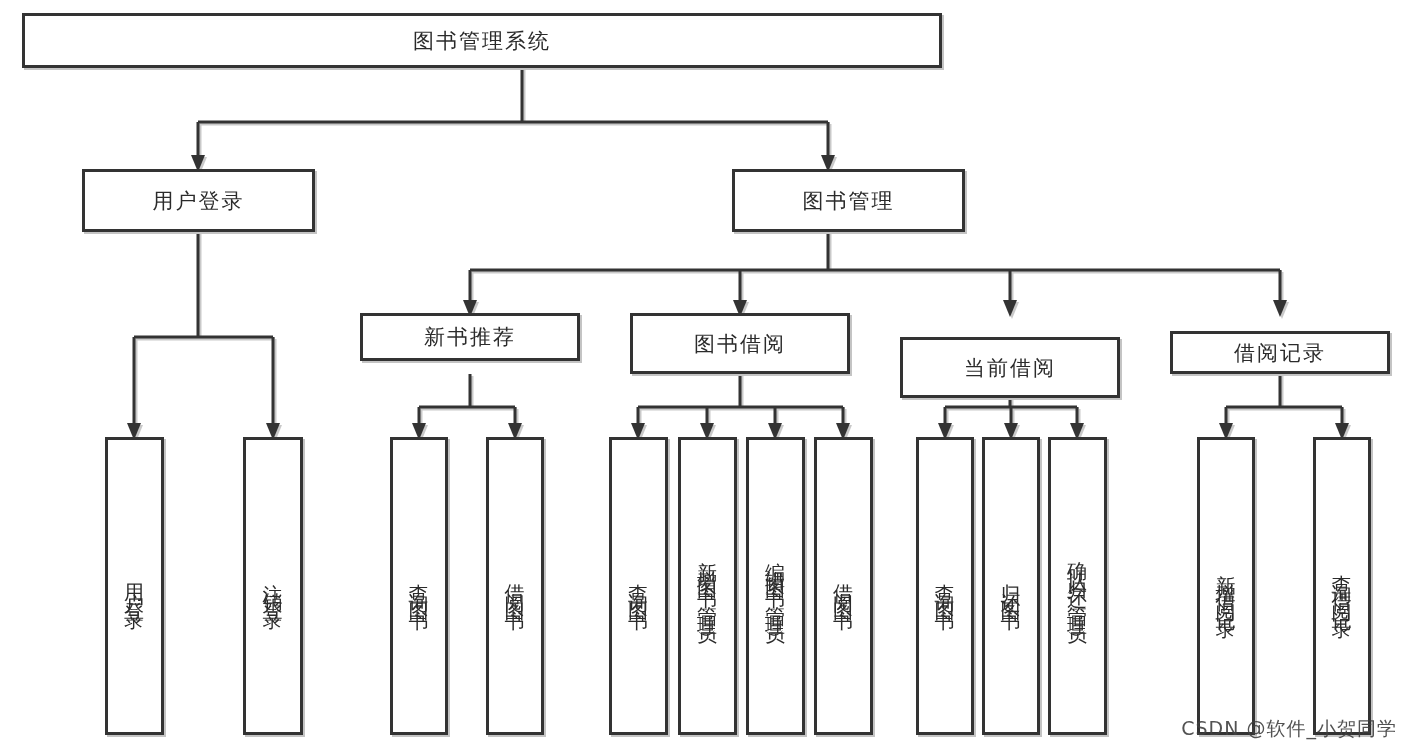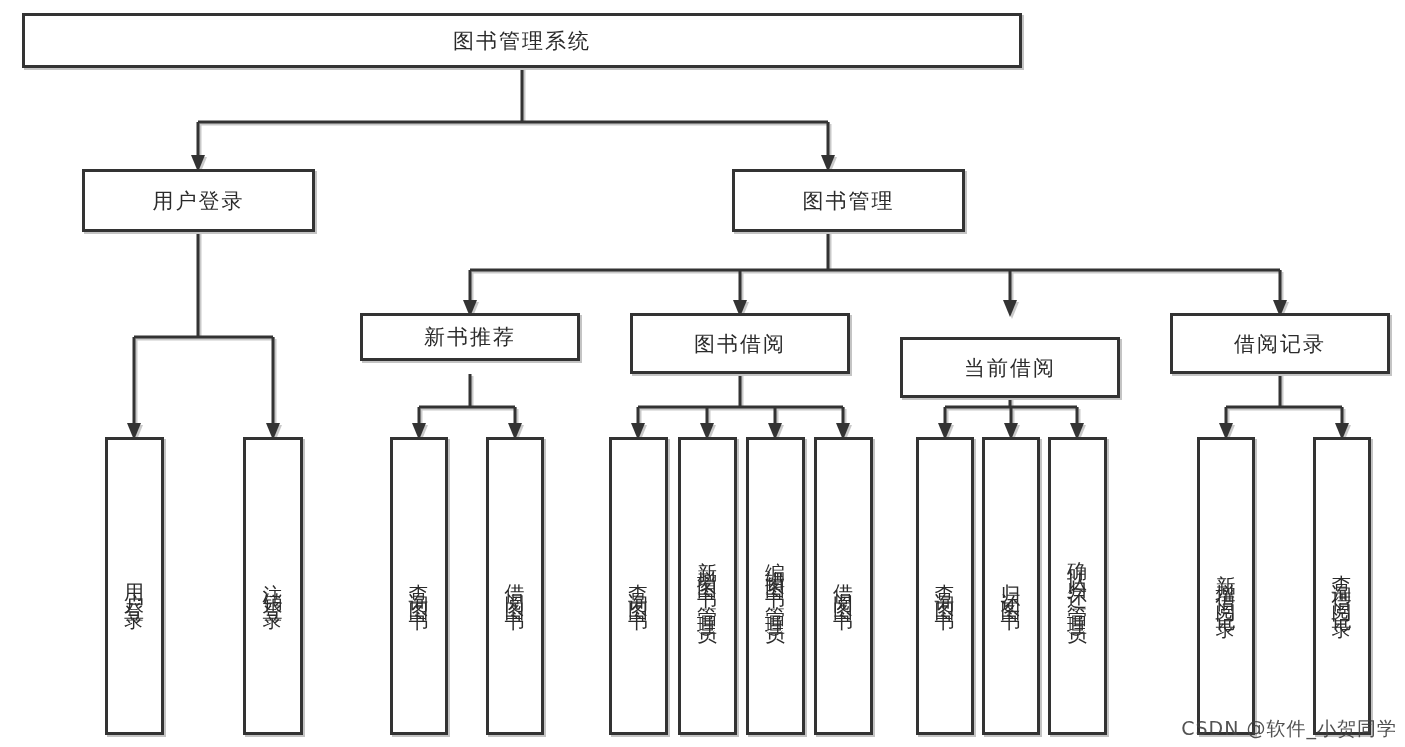--- a/index.html
+++ b/index.html
@@ -96,29 +96,29 @@
       <polygon points="768,423 782,423 775,440"></polygon>
       <polygon points="836,423 850,423 843,440"></polygon>
       <polygon points="938,423 952,423 945,440"></polygon>
       <polygon points="1004,423 1018,423 1011,440"></polygon>
       <polygon points="1070,423 1084,423 1077,440"></polygon>
       <polygon points="1219,423 1233,423 1226,440"></polygon>
       <polygon points="1335,423 1349,423 1342,440"></polygon>
     </g>
   </svg>
 
-  <div class="box" style="left:22px; top:13px; width:1000px; height:55px;">图书管理系统</div>
+  <div class="box" style="left:22px; top:13px; width:920px; height:55px;">图书管理系统</div>
 
   <div class="box" style="left:82px; top:169px; width:233px; height:63px;">用户登录</div>
   <div class="box" style="left:712px; top:169px; width:233px; height:63px;margin-left:20px;">图书管理</div>
 
   <div class="box" style="left:360px; top:313px; width:220px; height:48px;">新书推荐</div>
   <div class="box" style="left:630px; top:313px; width:220px; height:61px;">图书借阅</div>
   <div class="box" style="left:900px; top:313px; width:220px; height:61px;margin-top:24px;">当前借阅</div>
-  <div class="box" style="left:1170px; top:313px; width:220px; height:61px;">借阅记录</div>
+  <div class="box" style="left:1170px; top:331px; width:220px; height:43px;">借阅记录</div>
 
   <div class="vbox" style="left:105px; top:437px; width:59px; height:298px;">
     <span>用户登录</span>
   </div>
   <div class="vbox" style="left:243px; top:437px; width:60px; height:298px;">
     <span>注销登录</span>
   </div>
 
   <div class="vbox" style="left:390px; top:437px; width:58px; height:298px;">
     <span>查询图书</span>

